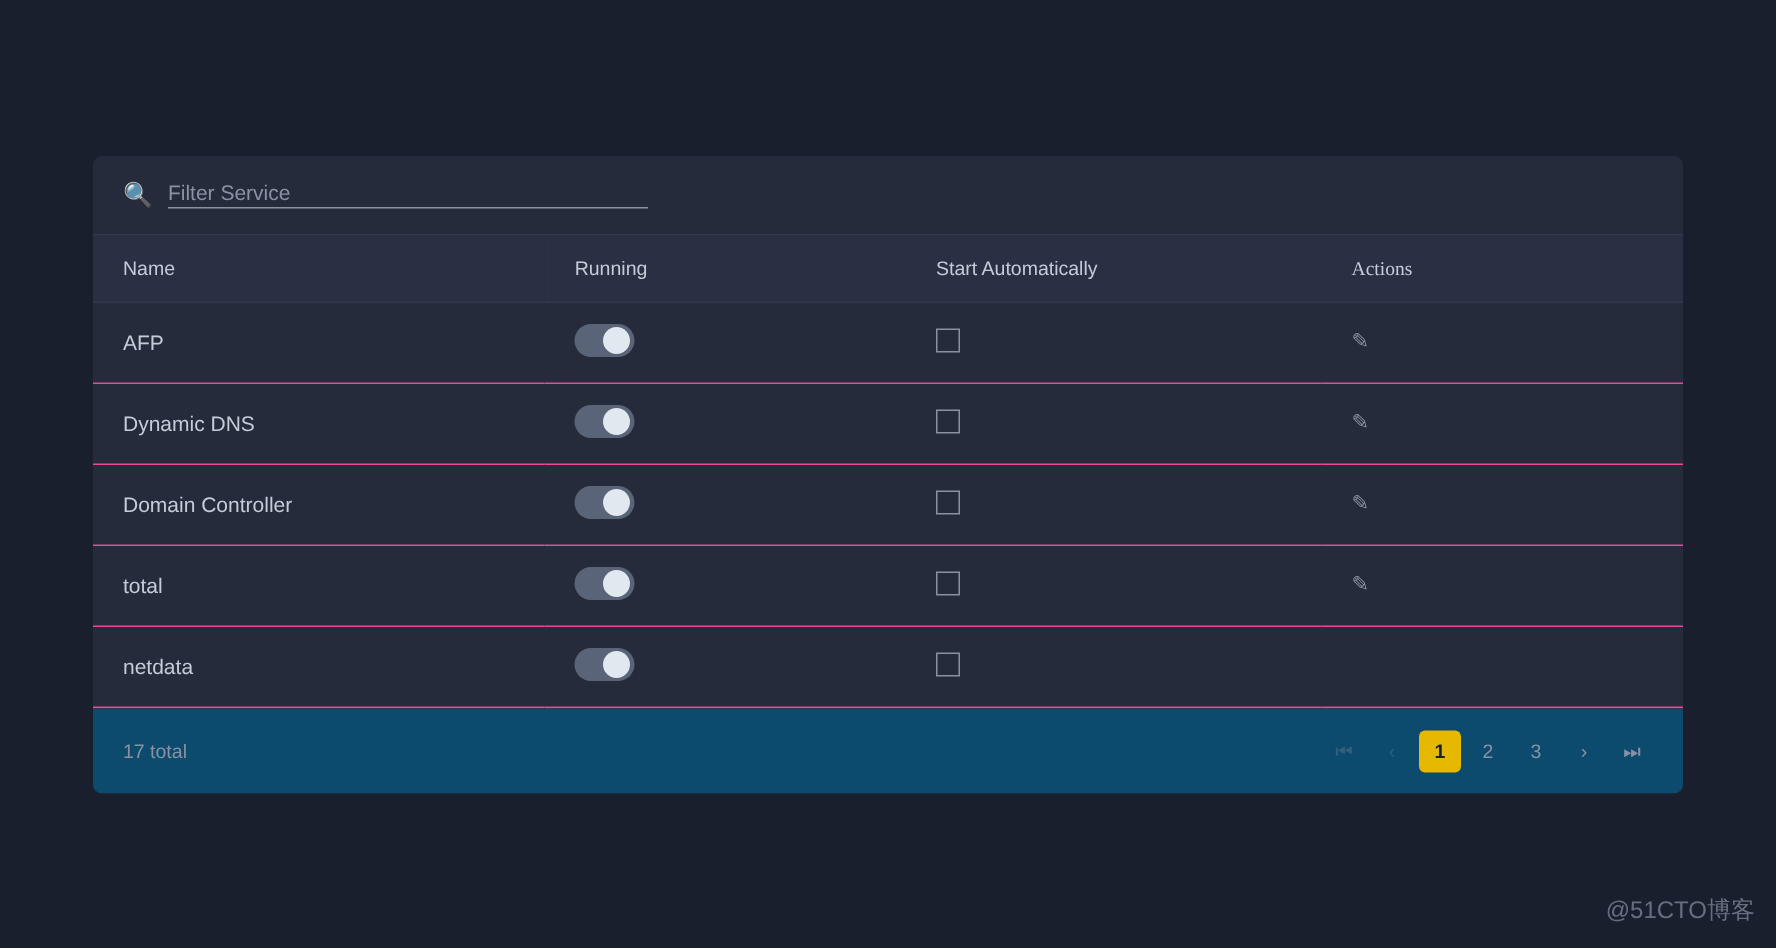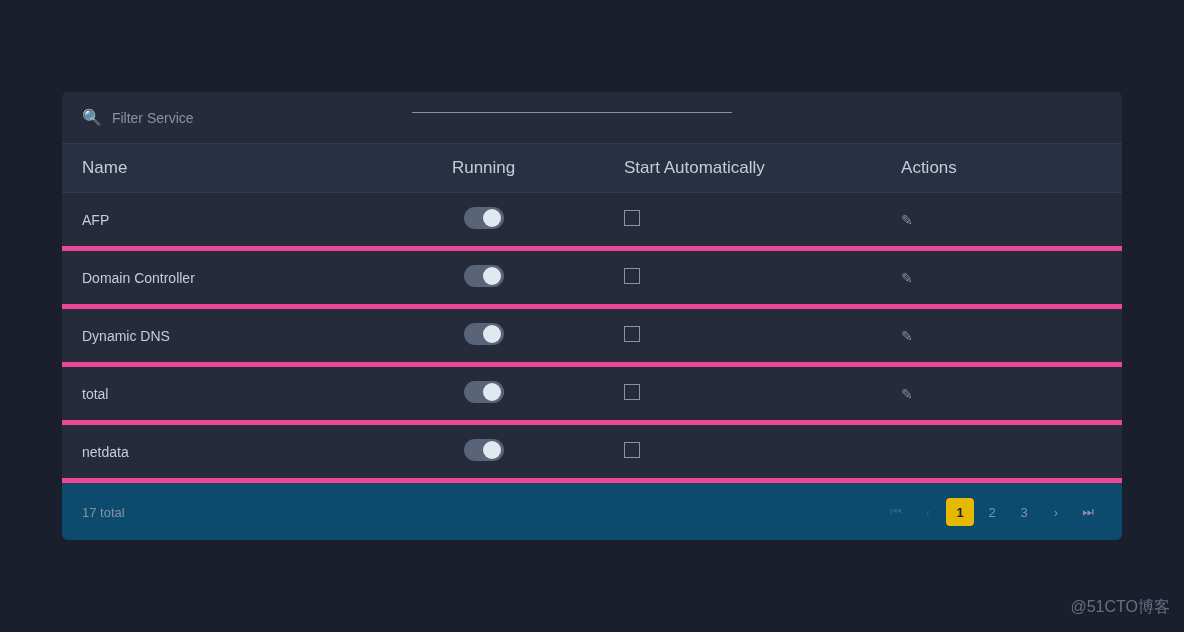--- a/index.html
+++ b/index.html
@@ -45,38 +45,38 @@
     }
     table {
       width: 100%;
       border-collapse: collapse;
     }
     thead tr {
       background: #2a3044;
     }
     thead th {
       color: #c5ccd8;
-      font-size: 17px;
+      font-size: 13px;
       font-weight: 500;
       padding: 14px 20px;
       text-align: left;
       border-bottom: 1px solid #323a4e;
     }
     tbody tr {
-      border-bottom: 5px solid #ec4899;
+      border-bottom: 1px solid #ec4899;
     }
     tbody td {
       padding: 14px 20px;
       color: #c5ccd8;
       font-size: 14px;
     }
     .col-name { width: 250px; }
-    .col-running { width: 200px; text-align: center; }
+    .col-running { width: 200px; }
     .col-start-auto { width: 230px; }
-    .col-actions { width: 200px; }
+    .col-actions { width: 200px; font-family: Liberation Serif, serif; }
     
     .toggle {
       display: inline-flex;
       align-items: center;
       position: relative;
       cursor: pointer;
     }
     .toggle-track {
       width: 40px;
       height: 22px;
@@ -171,21 +171,21 @@
       opacity: 0.7;
     }
   </style>
 </head>
 <body>
 
 <div class="container">
 
   <div class="search-bar">
     <span class="search-icon">🔍</span>
-    <div style="display:flex; ">
+    <div style="display:flex; flex-direction:column;">
       <input type="text" class="search-input" placeholder="Filter Service" style="">
       <div class="search-underline"></div>
     </div>
   </div>
 
   <div class="table-wrapper">
     <table>
       <thead>
         <tr>
           <th class="col-name">Name</th>
@@ -199,31 +199,31 @@
             <td class="col-name">AFP</td>
             <td class="col-running"><label class="toggle">
                 <div class="toggle-track on">
                   <div class="toggle-thumb"></div>
                 </div>
               </label></td>
             <td class="col-start-auto"><div class="checkbox"></div></td>
             <td class="col-actions"><span class="edit-icon">✎</span></td>
           </tr>
           <tr>
+            <td class="col-name">Dynamic DNS</td>
+            <td class="col-running"><label class="toggle">
+                <div class="toggle-track on">
+                  <div class="toggle-thumb"></div>
+                </div>
+              </label></td>
+            <td class="col-start-auto"><div class="checkbox"></div></td>
+            <td class="col-actions"><span class="edit-icon">✎</span></td>
+          </tr>
+          <tr>
             <td class="col-name">Domain Controller</td>
-            <td class="col-running"><label class="toggle">
-                <div class="toggle-track on">
-                  <div class="toggle-thumb"></div>
-                </div>
-              </label></td>
-            <td class="col-start-auto"><div class="checkbox"></div></td>
-            <td class="col-actions"><span class="edit-icon">✎</span></td>
-          </tr>
-          <tr>
-            <td class="col-name">Dynamic DNS</td>
             <td class="col-running"><label class="toggle">
                 <div class="toggle-track on">
                   <div class="toggle-thumb"></div>
                 </div>
               </label></td>
             <td class="col-start-auto"><div class="checkbox"></div></td>
             <td class="col-actions"><span class="edit-icon">✎</span></td>
           </tr>
           <tr>
             <td class="col-name">total</td>

